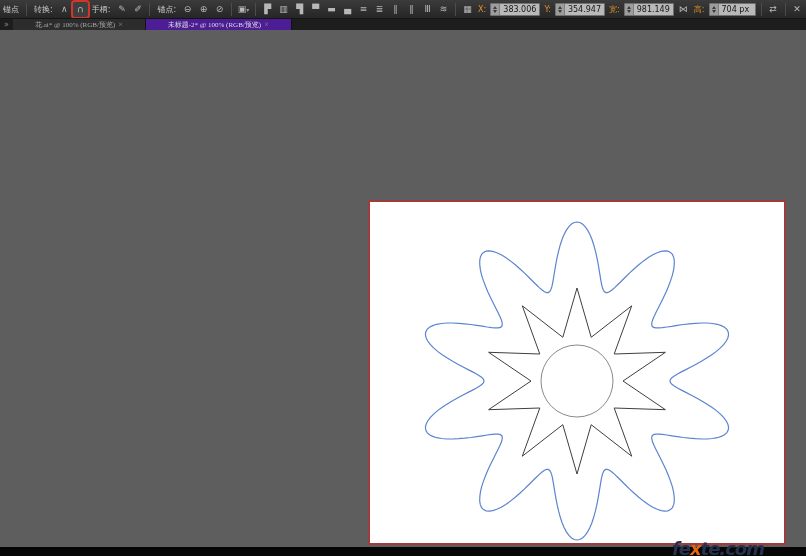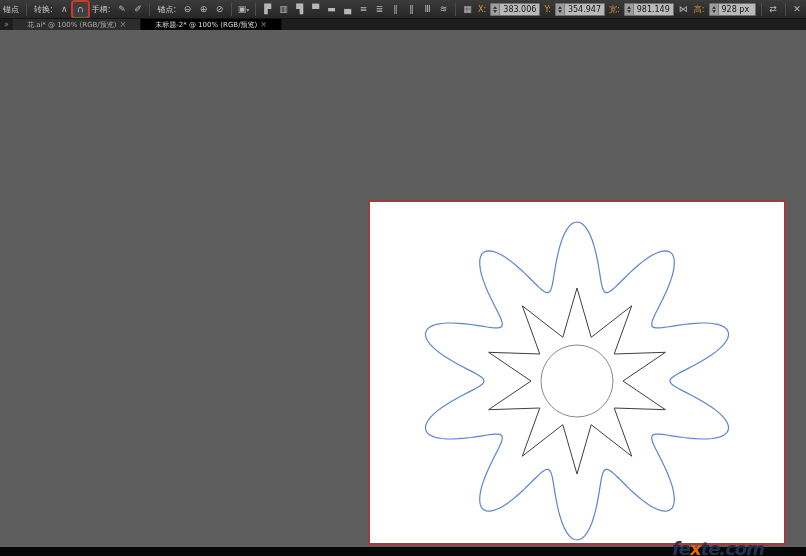--- a/index.html
+++ b/index.html
@@ -37,22 +37,22 @@
   .stepper::after { content:""; position:absolute; left:2px; bottom:2px;
     border-left:2px solid transparent; border-right:2px solid transparent; border-top:3px solid #3a3a3a; }
   .field .value { font-size:8px; color:#161616; padding:0 3px; min-width:36px; }
   
   .tab-bar {
     position:absolute; top:19px; left:0; right:0; height:11px;
     background:#1d1d1d; display:flex; align-items:stretch;
     font-size:7px; color:#a8a8a8; overflow:hidden;
   }
   .tab-chevrons { display:flex; align-items:center; padding:0 4px; color:#8a8a8a; font-size:8px; }
-  .doc-tab { display:flex; align-items:center; gap:3px; padding:0 14px; background:#2c2c2c; border-right:1px solid #121212; cursor:pointer; }
-  .doc-tab.active { background:#000000; color:#ddd;justify-content:center; }
+  .doc-tab { display:flex; align-items:center; gap:3px; padding:0 22px; background:#2c2c2c; border-right:1px solid #121212; cursor:pointer;font-family:Liberation Serif, serif; }
+  .doc-tab.active { background:#4c1d95; color:#ddd;justify-content:center; }
   .tab-close { font-size:8px; color:#888; }
   
   .canvas { position:absolute; top:30px; left:0; right:0; height:517px; background:#5e5e5e; }
   .artboard {
     position:absolute; left:368px; top:170px; width:418px; height:345px;
     background:#ffffff; border:2px solid #a03c3c;
   }
   .artboard svg { display:block; }
   
   .bottom-bar { position:absolute; left:0; right:0; bottom:0; height:9px; background:#060606; }
@@ -122,21 +122,21 @@
     <div class="field">
       <span class="stepper"></span>
       <span class="value">981.149</span>
     </div>
 
     <button class="icon-btn"><span>⋈</span></button>
 
     <span class="num-label">高:</span>
     <div class="field">
       <span class="stepper"></span>
-      <span class="value">928 px</span>
+      <span class="value">704 px</span>
     </div>
 
     <span class="sep"></span>
     <button class="icon-btn"><span>⇄</span></button>
     <span class="sep"></span>
     <button class="icon-btn"><span>✕</span></button>
   </div>
 
   <div class="tab-bar">
     <span class="tab-chevrons">»</span>

